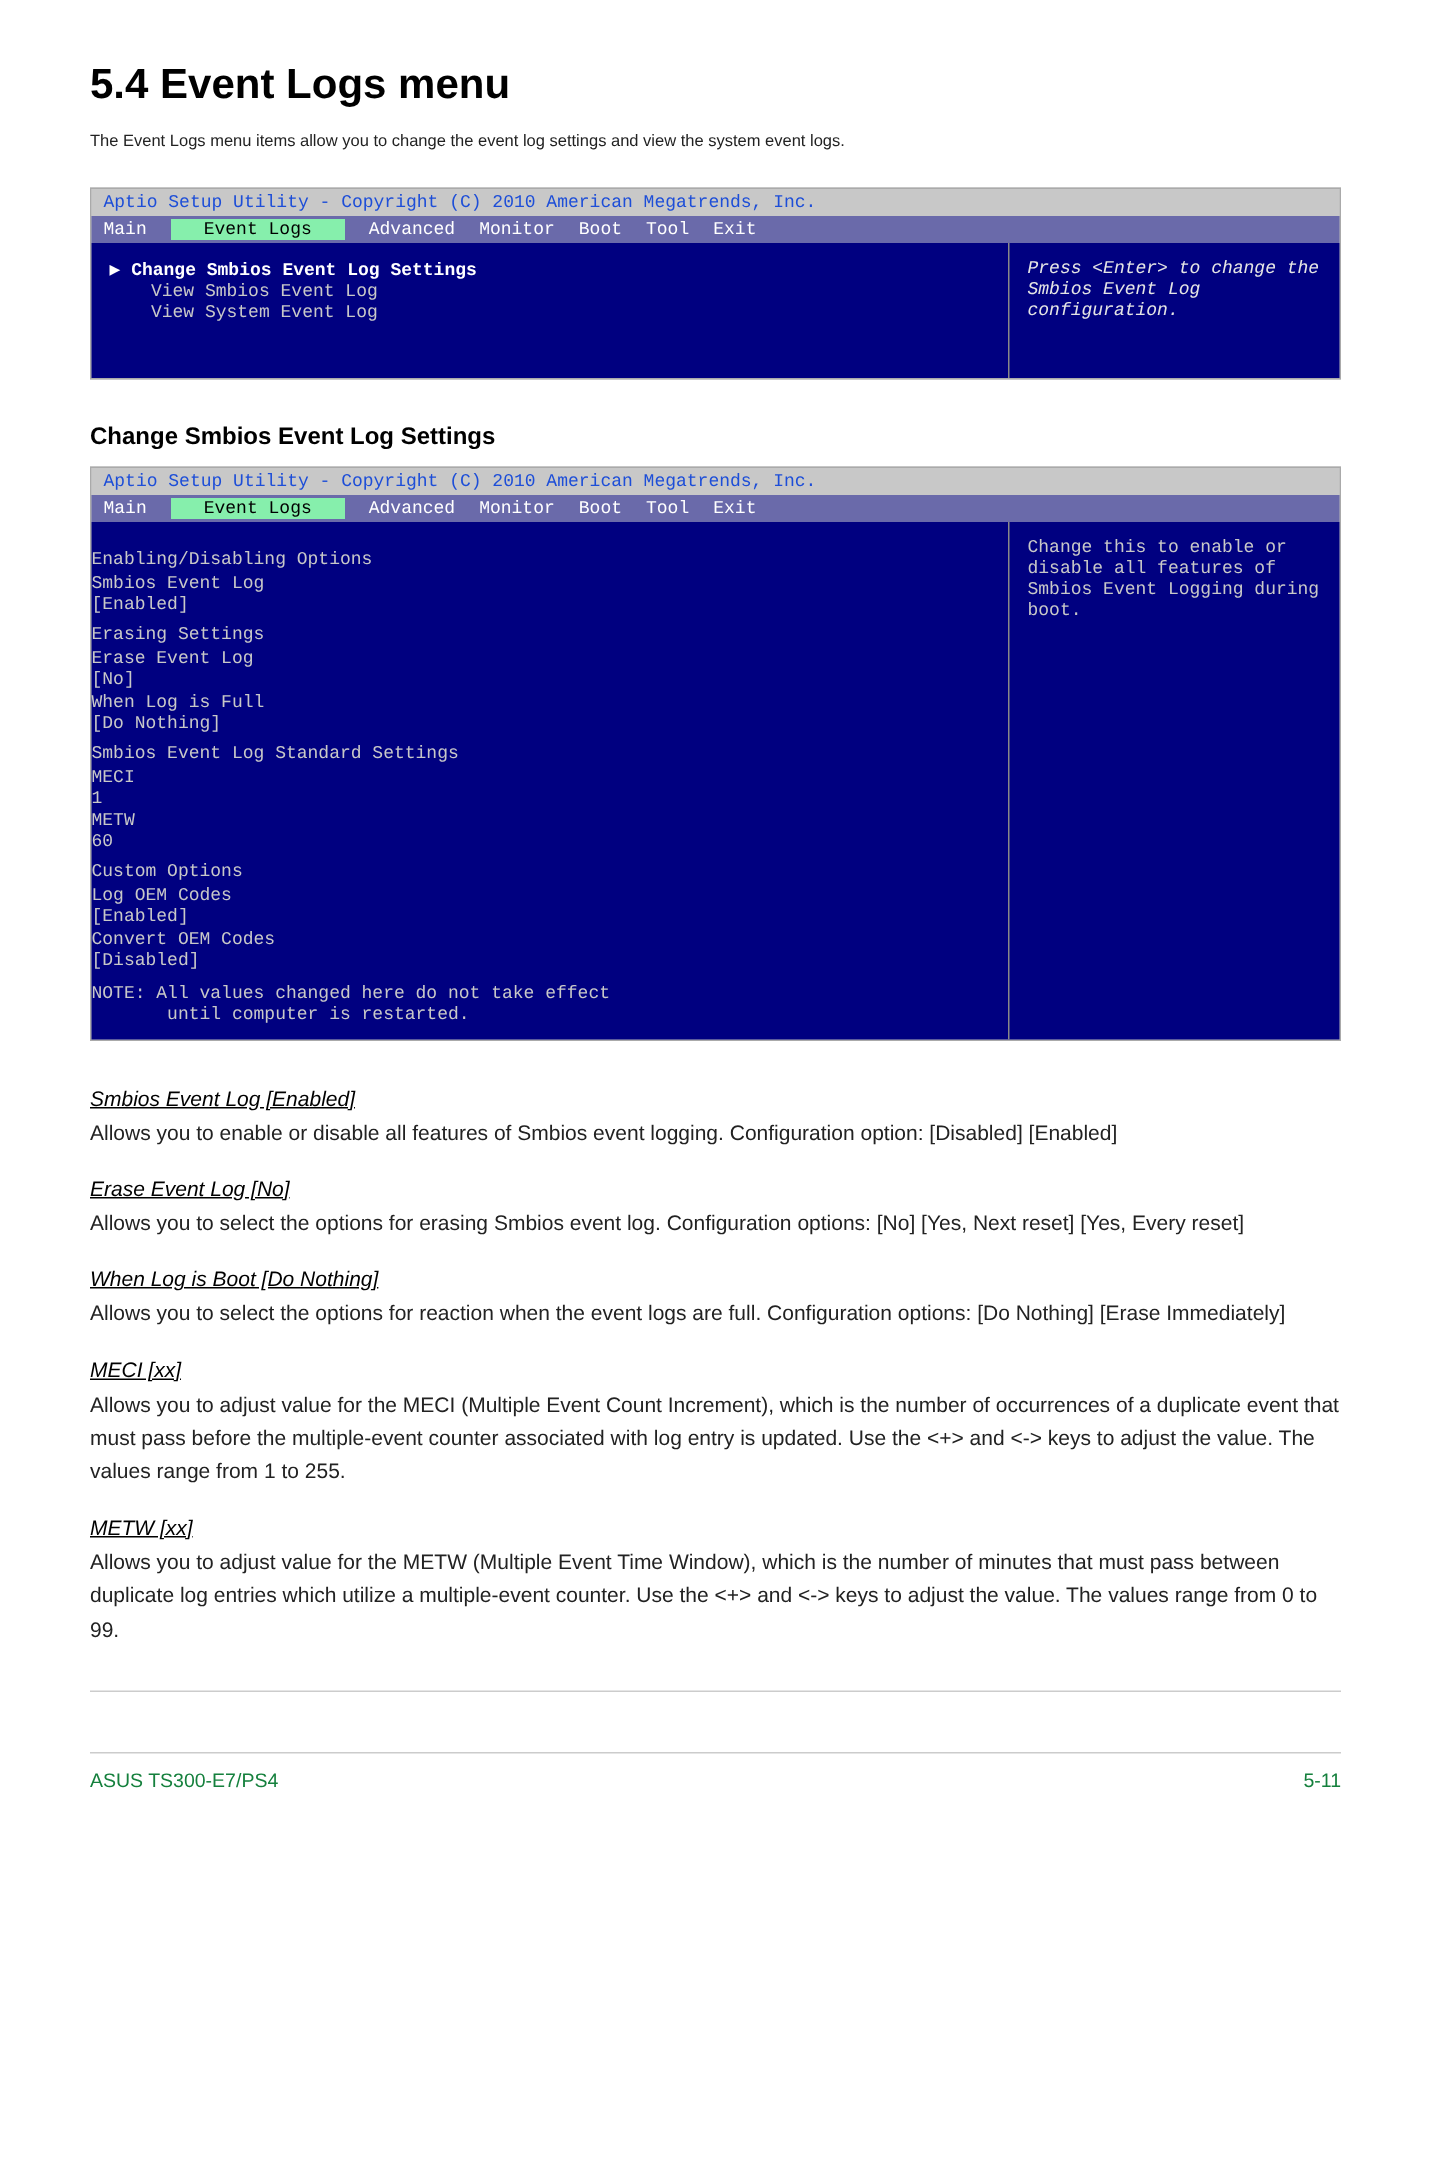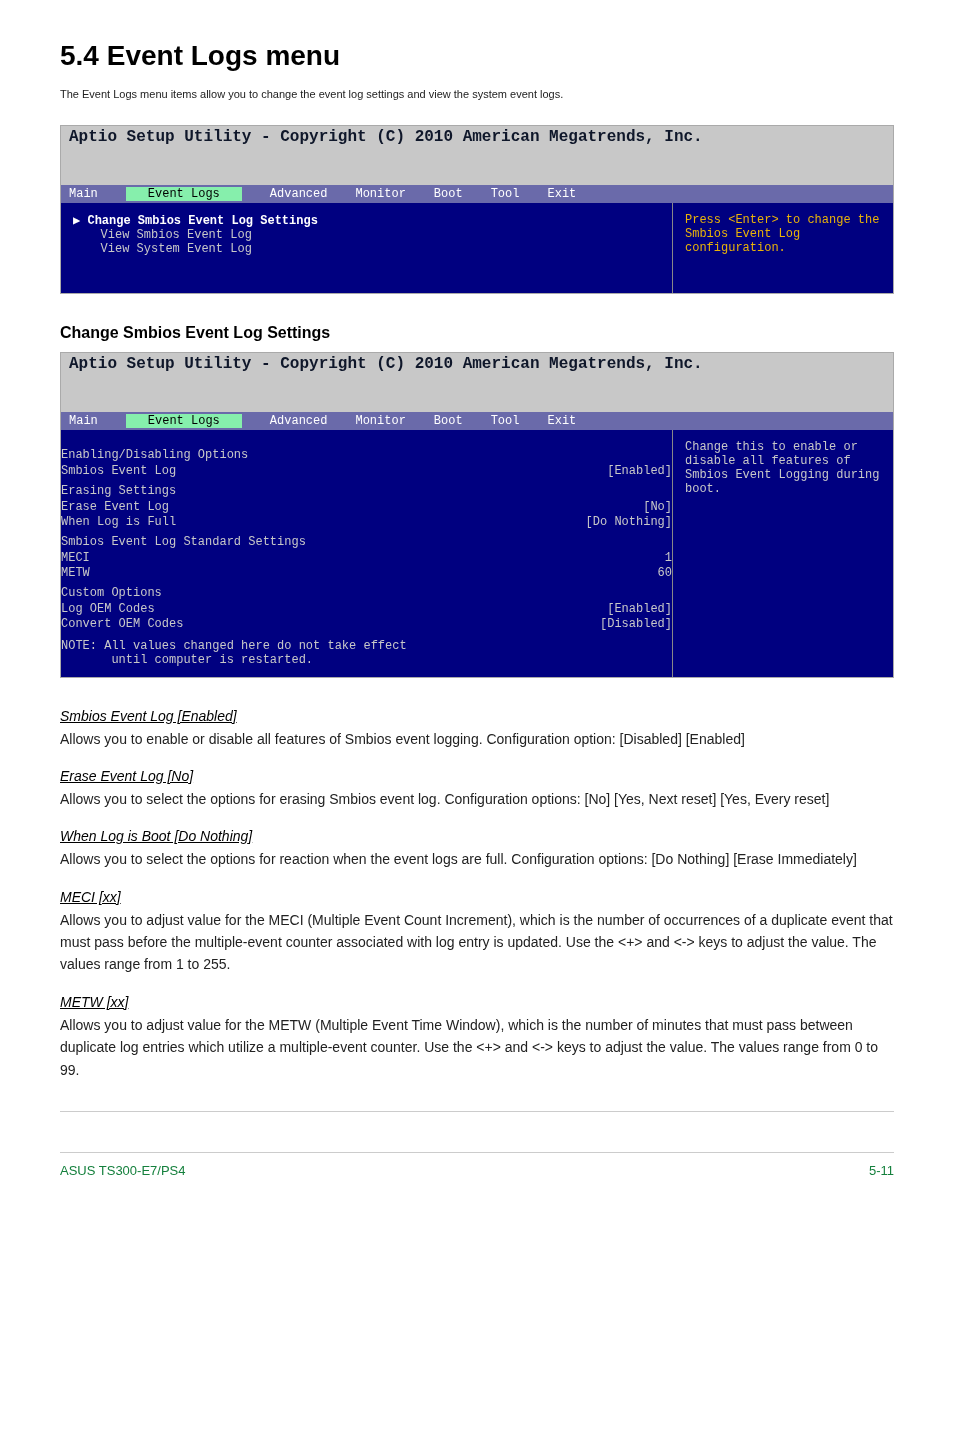--- a/index.html
+++ b/index.html
@@ -25,32 +25,30 @@
     
     .bios-box {
       border: 1px solid #aaa;
       background: #c8c8c8;
       margin-bottom: 30px;
       font-family: 'Courier New', Courier, monospace;
       font-size: 12px;
     }
     .bios-titlebar {
       background: #c8c8c8;
-      color: #0f172a;
+      color: #1d4ed8;
       padding: 2px 8px;
-      font-size: 16px;
-      font-weight: bold;
+      font-size: 12px;
     }
     .bios-menubar {
       background: #6a6aaa;
       color: #fff;
       padding: 2px 8px;
       display: flex;
-      gap: 28px;
-      margin-top: 37px;
+      gap: 16px;
     }
     .bios-menubar span {
       color: #fff;
     }
     .bios-menubar span.active {
       background: #86efac;
       color: #000;
       padding: 0 22px;
     }
     .bios-content {
@@ -60,21 +58,22 @@
       min-height: 90px;
     }
     .bios-left {
       flex: 1;
       padding: 10px 12px;
       border-right: 1px solid #888;
     }
     .bios-right {
       width: 220px;
       padding: 10px 12px;
-      color: #eab308;
+      color: #e5e5e5;
+      font-style: italic;
     }
     .bios-item-active {
       color: #fff;
       font-weight: bold;
     }
     .bios-item-active::before {
       content: '▶ ';
     }
     .bios-item {
       margin-left: 6px;
@@ -111,20 +110,21 @@
     }
     .bios-section-label {
       margin-top: 8px;
       margin-bottom: 2px;
       color: #c8c8c8;
     }
     .bios-row {
       display: flex;
       justify-content: space-between;
       margin-bottom: 1px;
+      flex-direction: column;
     }
     .bios-row-label {
       color: #c8c8c8;
     }
     .bios-row-value {
       color: #c8c8c8;
     }
     .bios-note {
       margin-top: 8px;
       color: #c8c8c8;

